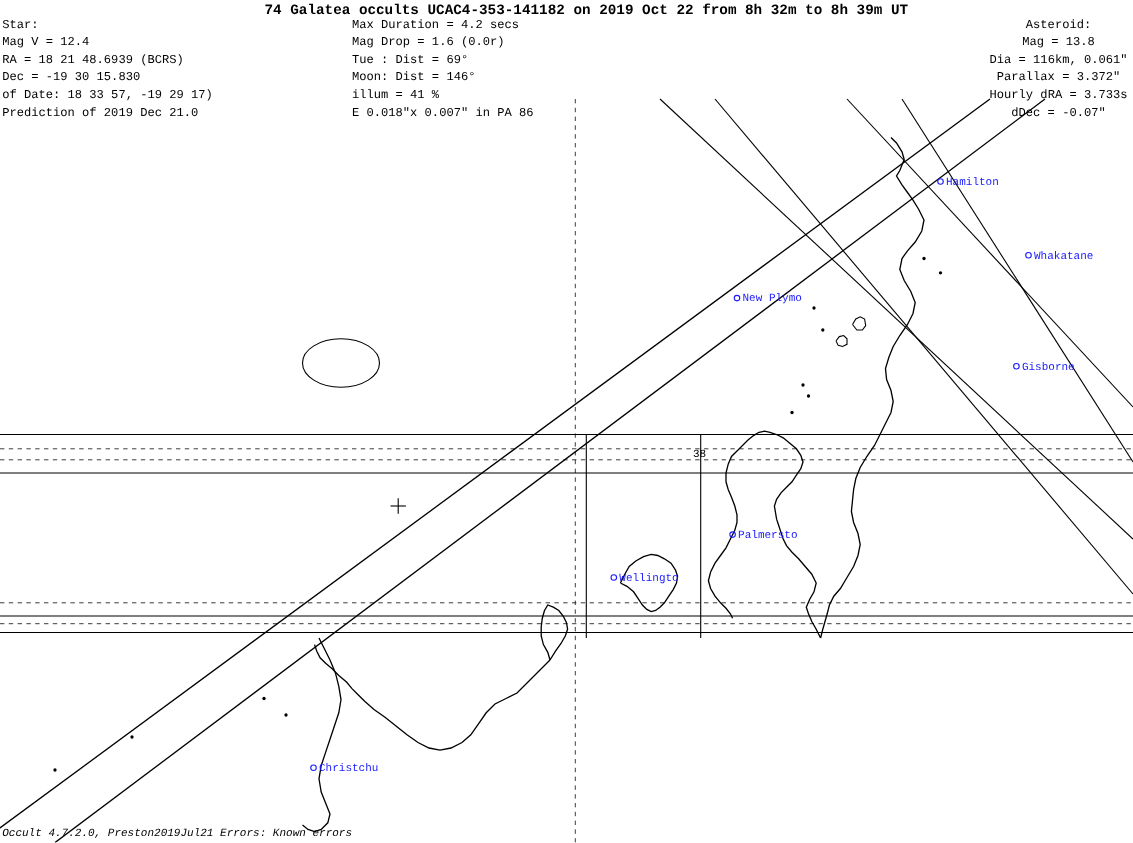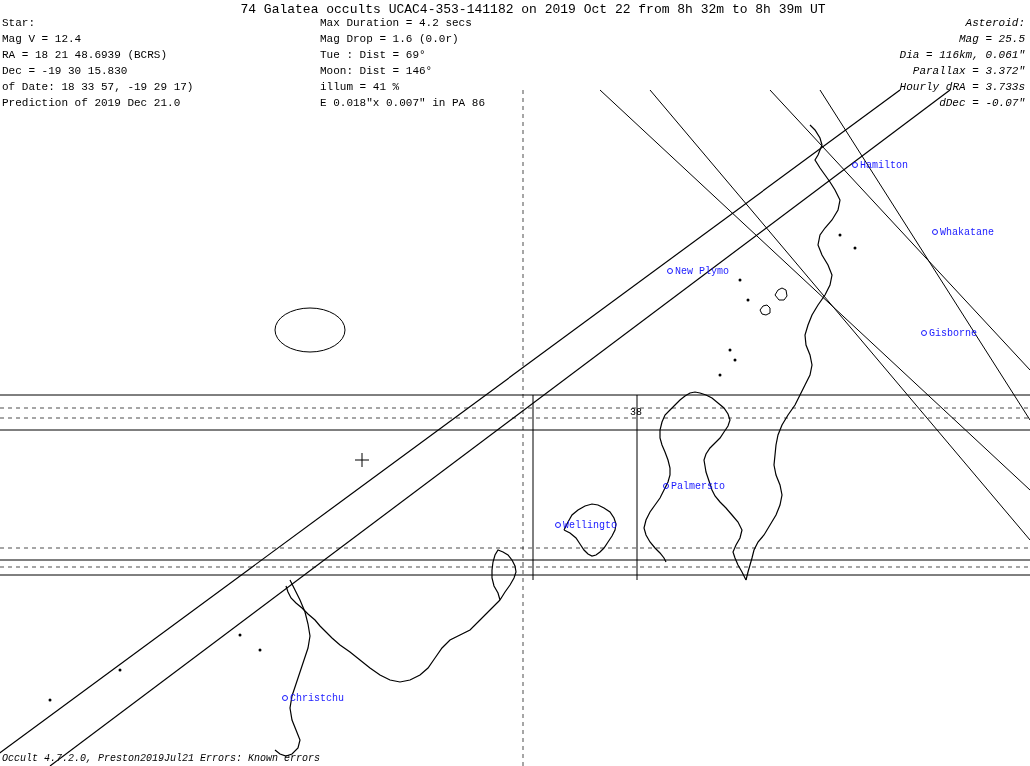--- a/index.html
+++ b/index.html
@@ -21,40 +21,39 @@
       line-height: 1.45;
       z-index: 10;
     }
 
     #info-panel-right {
       position: absolute;
       top: 2px;
       right: 2px;
       line-height: 1.45;
       z-index: 10;
-      text-align: right;
-      font-style: italic;
+      text-align: center;
     }
 
     #info-panel-center {
       position: absolute;
       top: 2px;
       left: 320px;
       line-height: 1.45;
       z-index: 10;
     }
 
     #title-bar {
       position: absolute;
       top: 2px;
       left: 0;
       right: 0;
       text-align: center;
       font-size: 13px;
-      font-weight: normal;
+      font-weight: bold;
       z-index: 10;
       padding-left: 36px;
     }
 
     #map-canvas {
       position: absolute;
       top: 0;
       left: 0;
       width: 1030px;
       height: 766px;
@@ -89,21 +88,21 @@
   <div>Max Duration = 4.2 secs</div>
   <div>Mag Drop = 1.6  (0.0r)</div>
   <div>Tue :  Dist = 69°</div>
   <div>Moon:  Dist = 146°</div>
   <div>       illum = 41 %</div>
   <div>E 0.018"x 0.007" in PA 86</div>
 </div>
 
 <div id="info-panel-right" style="top:16px; right:5px;">
   <div>Asteroid:</div>
-  <div>Mag = 25.5</div>
+  <div>Mag = 13.8</div>
   <div>Dia = 116km,  0.061"</div>
   <div>Parallax = 3.372"</div>
   <div>Hourly dRA = 3.733s</div>
   <div>dDec = -0.07"</div>
 </div>
 
 <div id="footer">
   <span>Occult 4.7.2.0, Preston2019Jul21  Errors: Known errors</span>
 </div>
 

